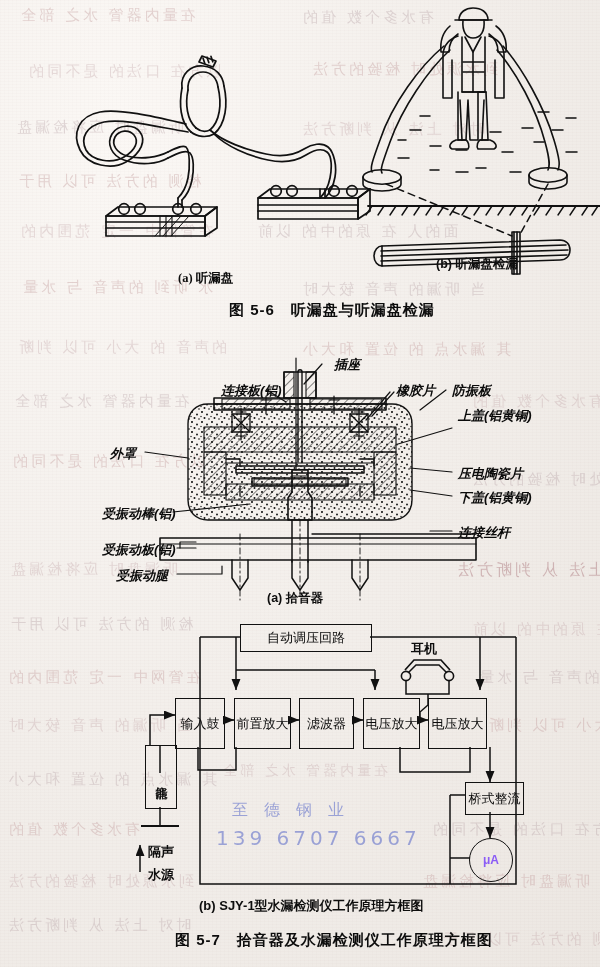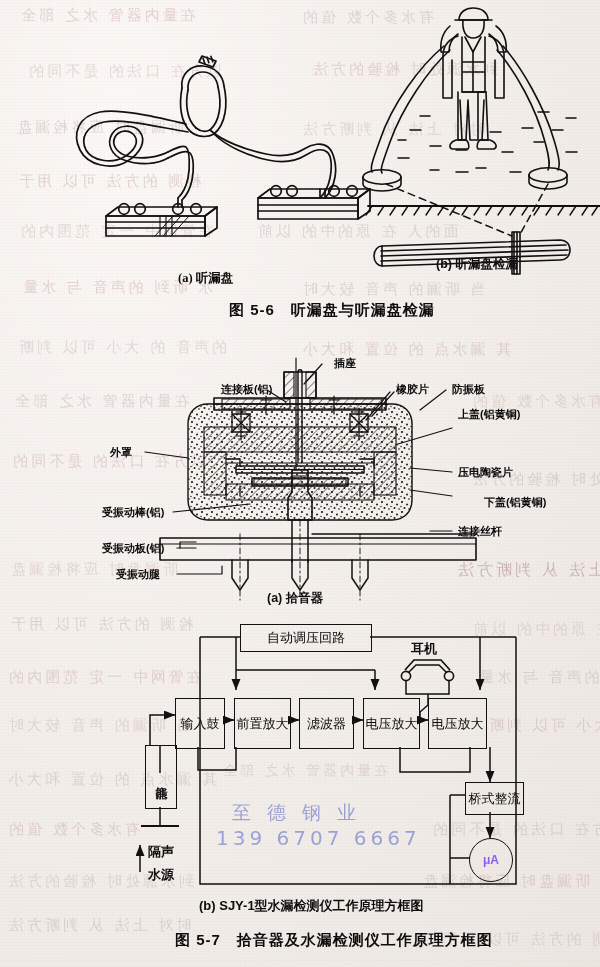--- a/index.html
+++ b/index.html
@@ -40,21 +40,21 @@
   }
   
   .cap{
     position:absolute;white-space:nowrap;color:#0d0d0d;
     font-weight:bold;
   }
   .subcap{font-size:12.5px;}
   .figcap{font-size:15px;letter-spacing:1px;}
   .lbl{
     position:absolute;white-space:nowrap;color:#0b0b0b;
-    font-size:11px;font-weight:bold;
+    font-size:13px;font-weight:bold;font-style:italic;
   }
   svg{position:absolute;left:0;top:0;overflow:visible;}
   .ln{stroke:#111;fill:none;}
   .hatch{fill:url(#hatchP);stroke:#111;stroke-width:1.1;}
   .spec{fill:url(#speckP);stroke:#111;stroke-width:1.4;}
   .blockbox{
     position:absolute;border:1.7px solid #111;background:transparent;
     display:flex;align-items:center;justify-content:center;
     font-weight:normal;font-size:13px;color:#0b0b0b;white-space:nowrap;
   }
@@ -100,21 +100,21 @@
 <div class="bleed" style="left:486px;top:716px;font-size:15px;">的声音 的 大小 可以 判断</div>
 <div class="bleed b2" style="left:6px;top:770px;font-size:15px;">其 漏水点 的 位置 和大小</div>
 <div class="bleed b3" style="left:220px;top:762px;font-size:14px;">在量内器管 水之 部全</div>
 <div class="bleed" style="left:6px;top:820px;font-size:15px;">有水多个数 值的</div>
 <div class="bleed b2" style="left:430px;top:820px;font-size:15px;">以方在 口法的 是不同的</div>
 <div class="bleed b3" style="left:6px;top:872px;font-size:15px;">到水源处时 检验的方法</div>
 <div class="bleed" style="left:420px;top:872px;font-size:15px;">听漏盘时 应将检漏盘</div>
 <div class="bleed b2" style="left:6px;top:916px;font-size:15px;">时对 上法 从 判断方法</div>
 <div class="bleed b3" style="left:440px;top:930px;font-size:15px;">检测 的方法 可以 用于</div>
 
-<div class="wm" style="left:232px;top:800px;font-size:19px;letter-spacing:16px;">至德钢业</div>
+<div class="wm" style="left:232px;top:800px;font-size:16px;letter-spacing:16px;">至德钢业</div>
 <div class="wm" style="left:216px;top:826px;font-size:20px;letter-spacing:4px;">139 6707 6667</div>
 
 <svg width="600" height="967" style="position:absolute;left:0;top:0;pointer-events:none;z-index:0;">
   <defs>
     <pattern id="hatchP" width="6" height="6" patternUnits="userSpaceOnUse" patternTransform="rotate(45)">
       <line x1="0" y1="0" x2="0" y2="6" stroke="#111" stroke-width="1"></line>
     </pattern>
     <pattern id="hatchN" width="6" height="6" patternUnits="userSpaceOnUse" patternTransform="rotate(-45)">
       <line x1="0" y1="0" x2="0" y2="6" stroke="#111" stroke-width="1"></line>
     </pattern>
@@ -369,21 +369,21 @@
   </g>
 </svg>
 
 <div class="lbl" style="left:334px;top:356px;">插座</div>
 <div class="lbl" style="left:221px;top:382px;">连接板(铝)</div>
 <div class="lbl" style="left:396px;top:382px;">橡胶片</div>
 <div class="lbl" style="left:452px;top:382px;">防振板</div>
 <div class="lbl" style="left:110px;top:445px;">外罩</div>
 <div class="lbl" style="left:458px;top:407px;text-align:right;">上盖(铝黄铜)</div>
 <div class="lbl" style="left:458px;top:465px;">压电陶瓷片</div>
-<div class="lbl" style="left:484px;top:489px;margin-top:6px;">下盖(铝黄铜)</div>
+<div class="lbl" style="left:458px;top:489px;">下盖(铝黄铜)</div>
 <div class="lbl" style="left:102px;top:505px;">受振动棒(铝)</div>
 <div class="lbl" style="left:102px;top:541px;">受振动板(铝)</div>
 <div class="lbl" style="left:116px;top:567px;">受振动腿</div>
 <div class="lbl" style="left:458px;top:524px;">连接丝杆</div>
 
 <div class="cap subcap" style="left:267px;top:590px;">(a) 拾音器</div>
 
 <svg width="600" height="967" style="z-index:2;">
   <g class="ln" stroke-width="1.5" stroke-linejoin="miter" stroke-linecap="butt">
 

